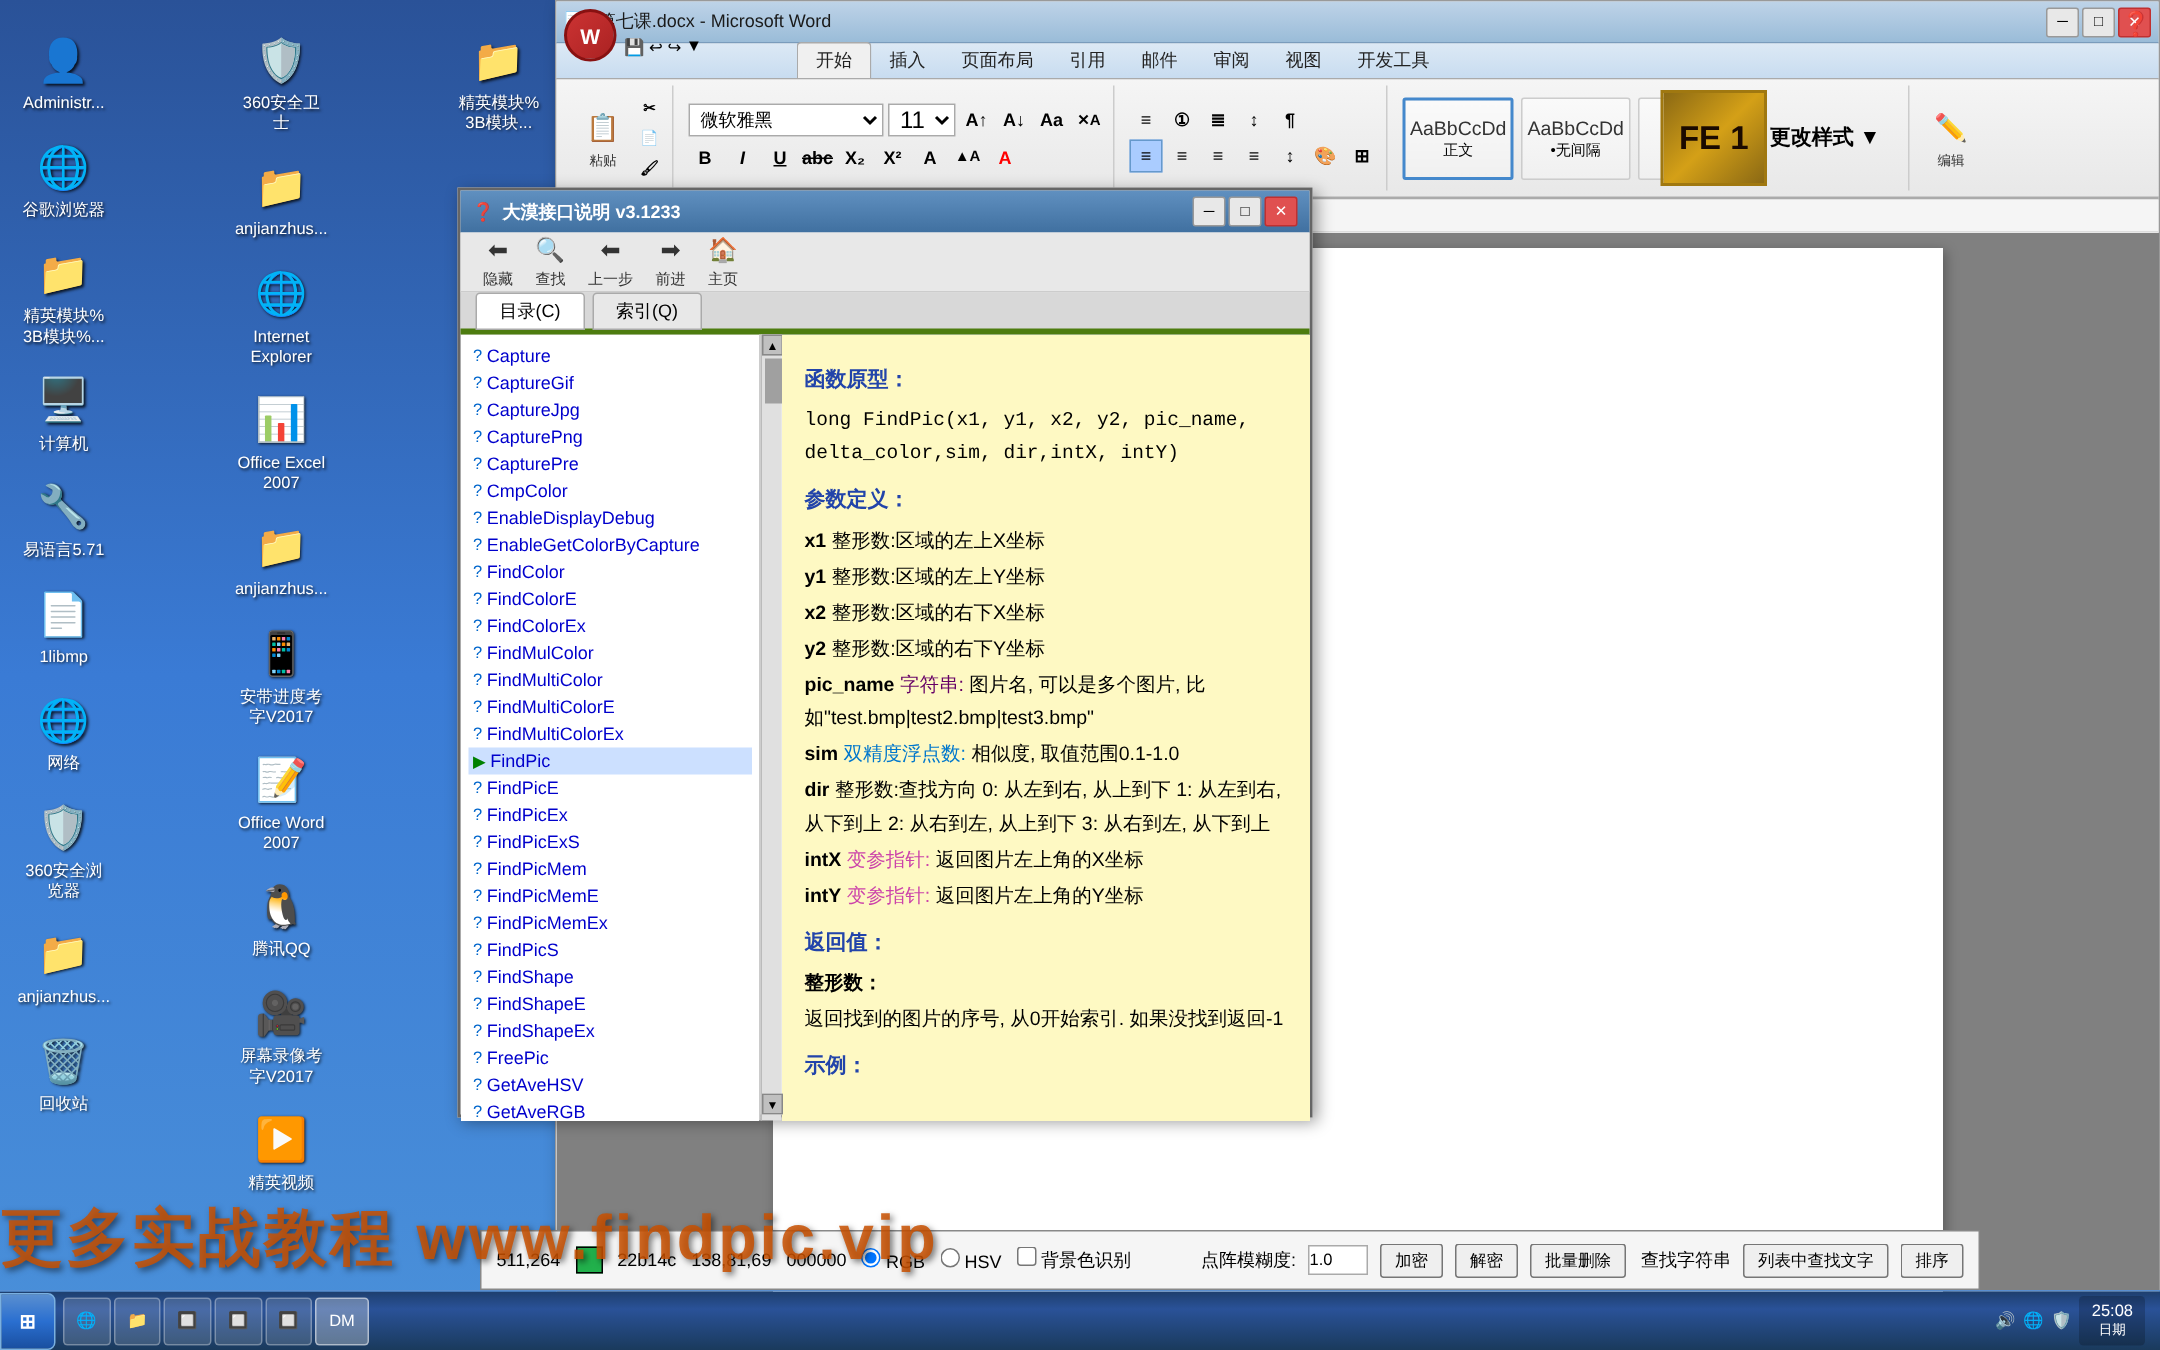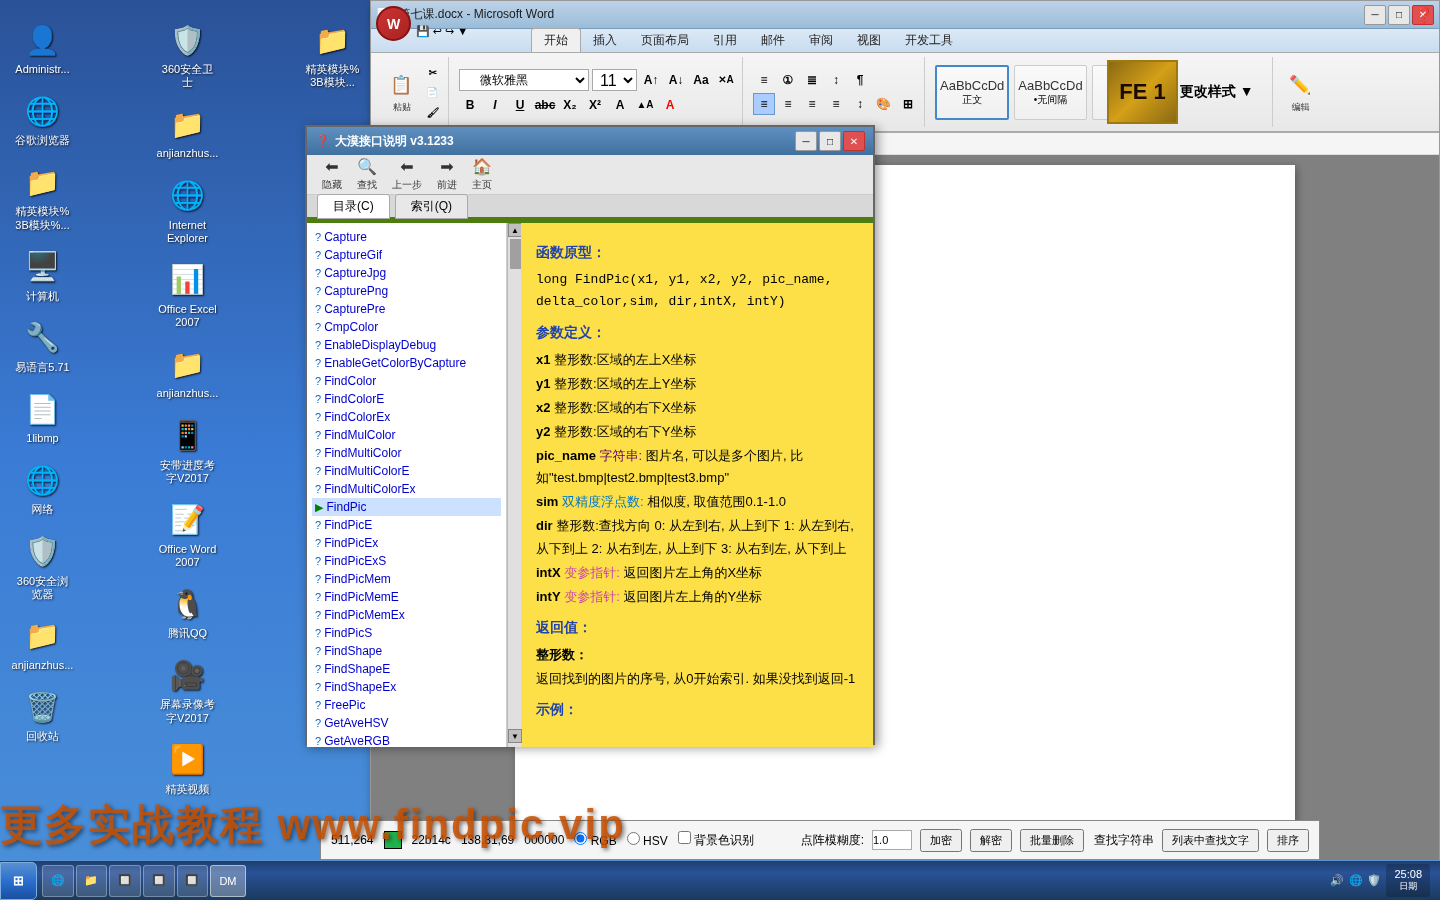--- a/index.html
+++ b/index.html
@@ -234,21 +234,21 @@
       display: flex;
       align-items: center;
       gap: 3px;
     }
     .font-select {
       width: 130px;
       height: 22px;
       font-size: 12px;
       border: 1px solid #aaa;
       background: white;
-      padding: 1px 16px;
+      padding: 1px 3px;
     }
     .font-size-select {
       width: 45px;
       height: 22px;
       font-size: 16px;
       border: 1px solid #aaa;
       background: white;
       padding: 1px 3px;
     }
     .fmt-btn {
@@ -367,21 +367,21 @@
     .help-toolbar-icon {
       font-size: 16px;
     }
     .help-tabs {
       height: 28px;
       background: #d8d8d8;
       display: flex;
       align-items: center;
       padding: 0 10px;
       gap: 5px;
-      border-bottom: 6px solid #4d7c0f;
+      border-bottom: 4px solid #4d7c0f;
     }
     .help-tab {
       padding: 3px 15px;
       background: #e8e8e8;
       border: 1px solid #aaa;
       border-radius: 3px 3px 0 0;
       font-size: 12px;
       cursor: pointer;
     }
     .help-tab.active {
@@ -411,21 +411,21 @@
       color: #0066cc;
       font-size: 11px;
     }
     .help-scrollbar {
       width: 14px;
       background: #e0e0e0;
       border-left: 1px solid #bbb;
     }
     .help-content {
       flex: 1;
-      background: #fde047;
+      background: #fef9c3;
       overflow: auto;
       padding: 10px 15px;
       font-size: 13px;
       line-height: 1.7;
     }
 
     
     .color-tool {
       position: absolute;
       bottom: 40px;

